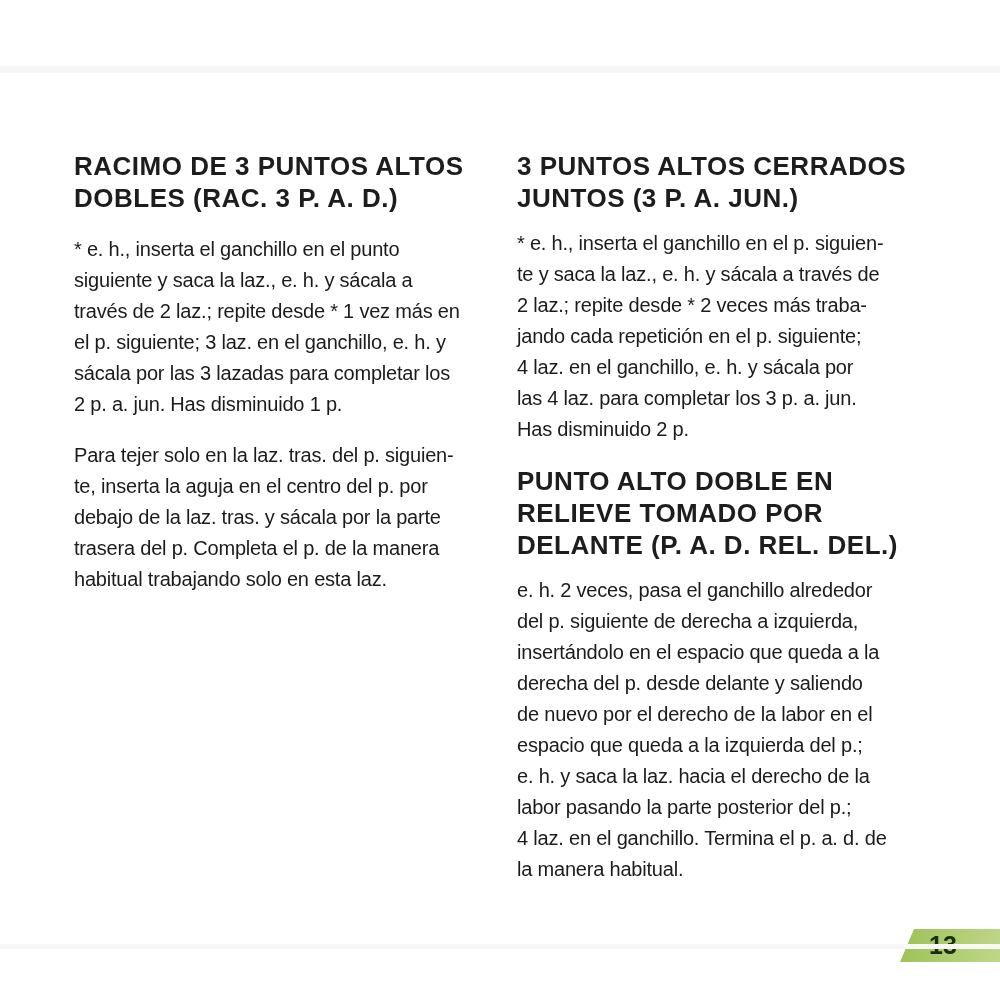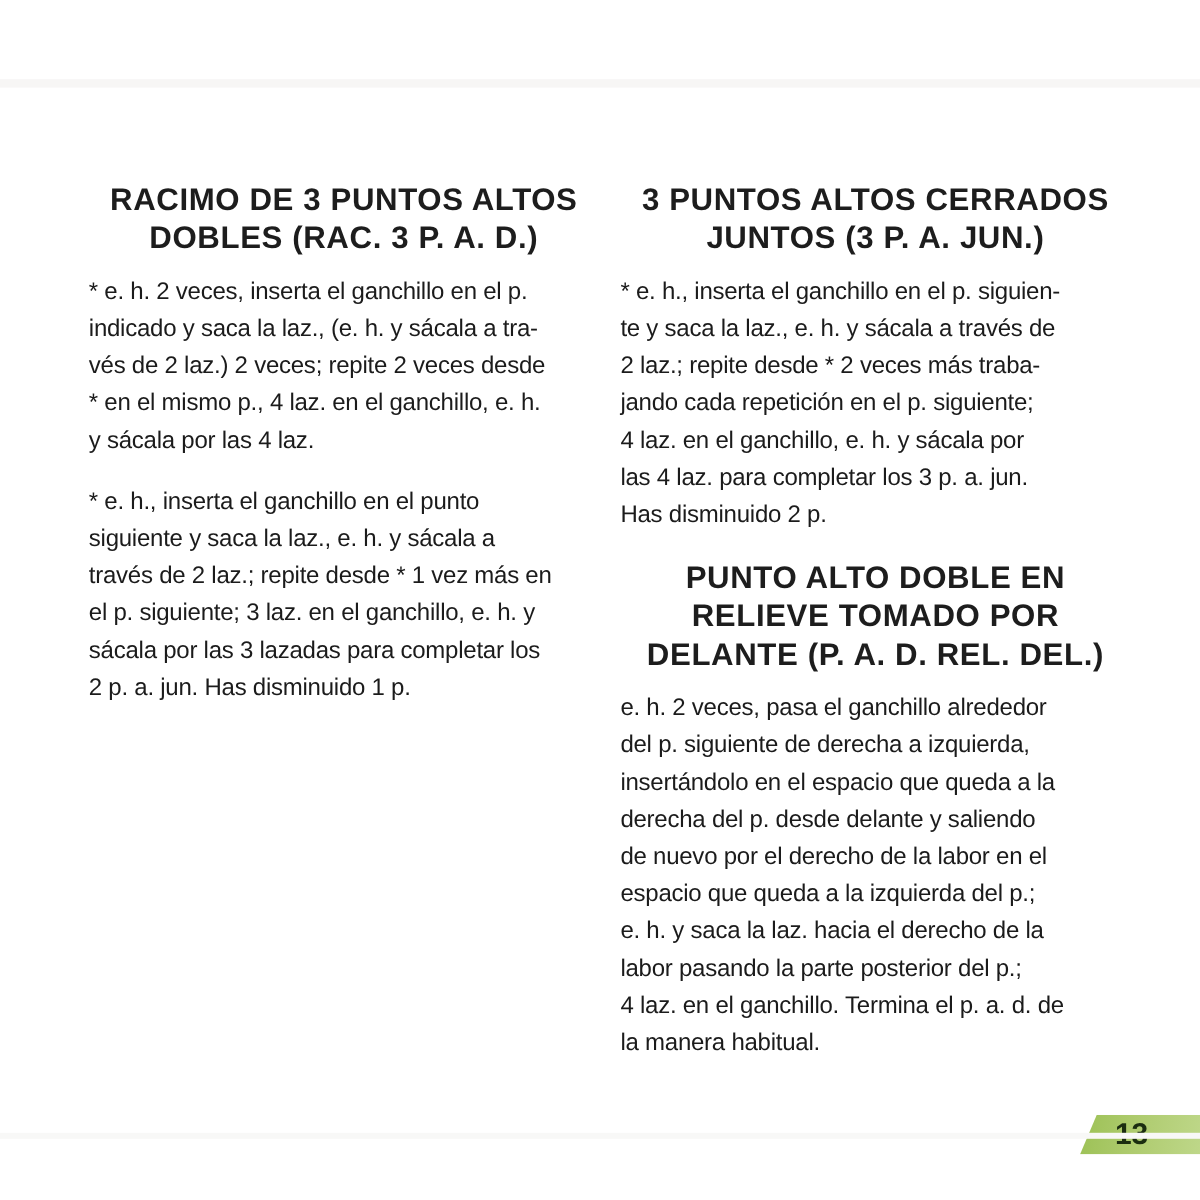--- a/index.html
+++ b/index.html
@@ -38,21 +38,20 @@
   }
   .section { margin: 0 0 20px 0; }
   .section-heading {
     margin: 0 0 14px 0;
     font-size: 26px;
     line-height: 32px;
     font-weight: 700;
     letter-spacing: 0.5px;
     color: #1d1d1d;
     white-space: pre-line;
-    text-align: center;
   }
   .section-body {
     margin: 0;
     font-size: 20px;
     line-height: 31px;
     letter-spacing: -0.2px;
     color: #1b1b1b;
     white-space: pre-line;
   }
   .page-tab {
@@ -80,35 +79,35 @@
 <div class="page">
 
   <div class="edge-top"></div>
 
   <div class="content">
 
     <div class="col">
       <div class="section">
         <h2 class="section-heading">RACIMO DE 3 PUNTOS ALTOS
 DOBLES (RAC. 3 P. A. D.)</h2>
-        <p class="section-body">* e. h. 2 veces, inserta el ganchillo en el p.
-indicado y saca la laz., (e. h. y sácala a tra-
-vés de 2 laz.) 2 veces; repite 2 veces desde
-* en el mismo p., 4 laz. en el ganchillo, e. h.
-y sácala por las 4 laz.</p>
       </div>
       <div class="section">
         <p class="section-body">* e. h., inserta el ganchillo en el punto
 siguiente y saca la laz., e. h. y sácala a
 través de 2 laz.; repite desde * 1 vez más en
 el p. siguiente; 3 laz. en el ganchillo, e. h. y
 sácala por las 3 lazadas para completar los
 2 p. a. jun. Has disminuido 1 p.</p>
       </div>
       <div class="section">
+        <p class="section-body">Para tejer solo en la laz. tras. del p. siguien-
+te, inserta la aguja en el centro del p. por
+debajo de la laz. tras. y sácala por la parte
+trasera del p. Completa el p. de la manera
+habitual trabajando solo en esta laz.</p>
       </div>
     </div>
 
     <div class="col">
       <div class="section">
         <h2 class="section-heading">3 PUNTOS ALTOS CERRADOS
 JUNTOS (3 P. A. JUN.)</h2>
         <p class="section-body">* e. h., inserta el ganchillo en el p. siguien-
 te y saca la laz., e. h. y sácala a través de
 2 laz.; repite desde * 2 veces más traba-

